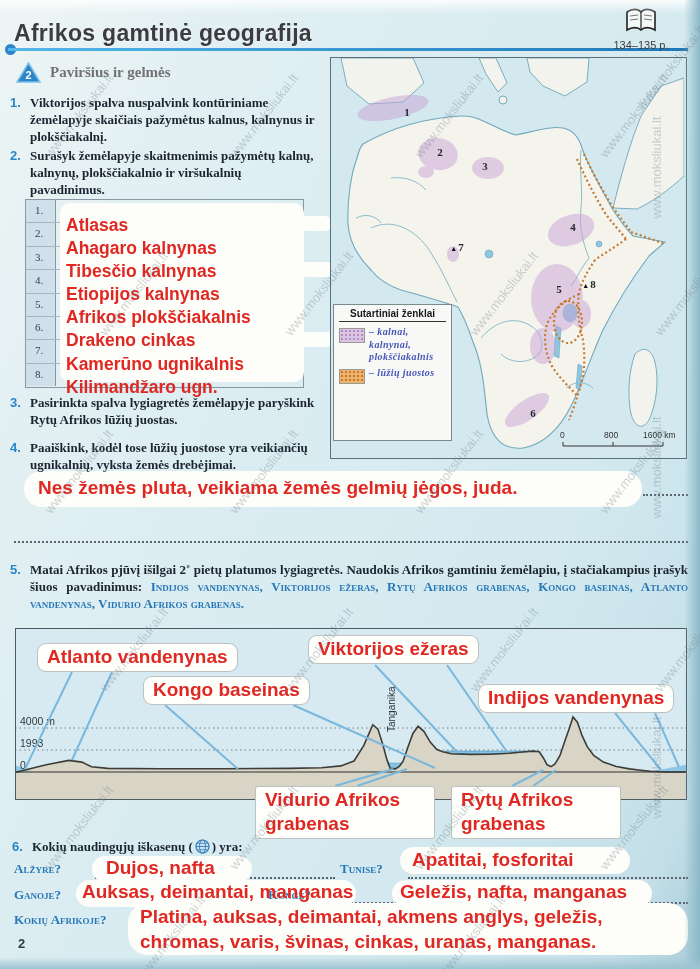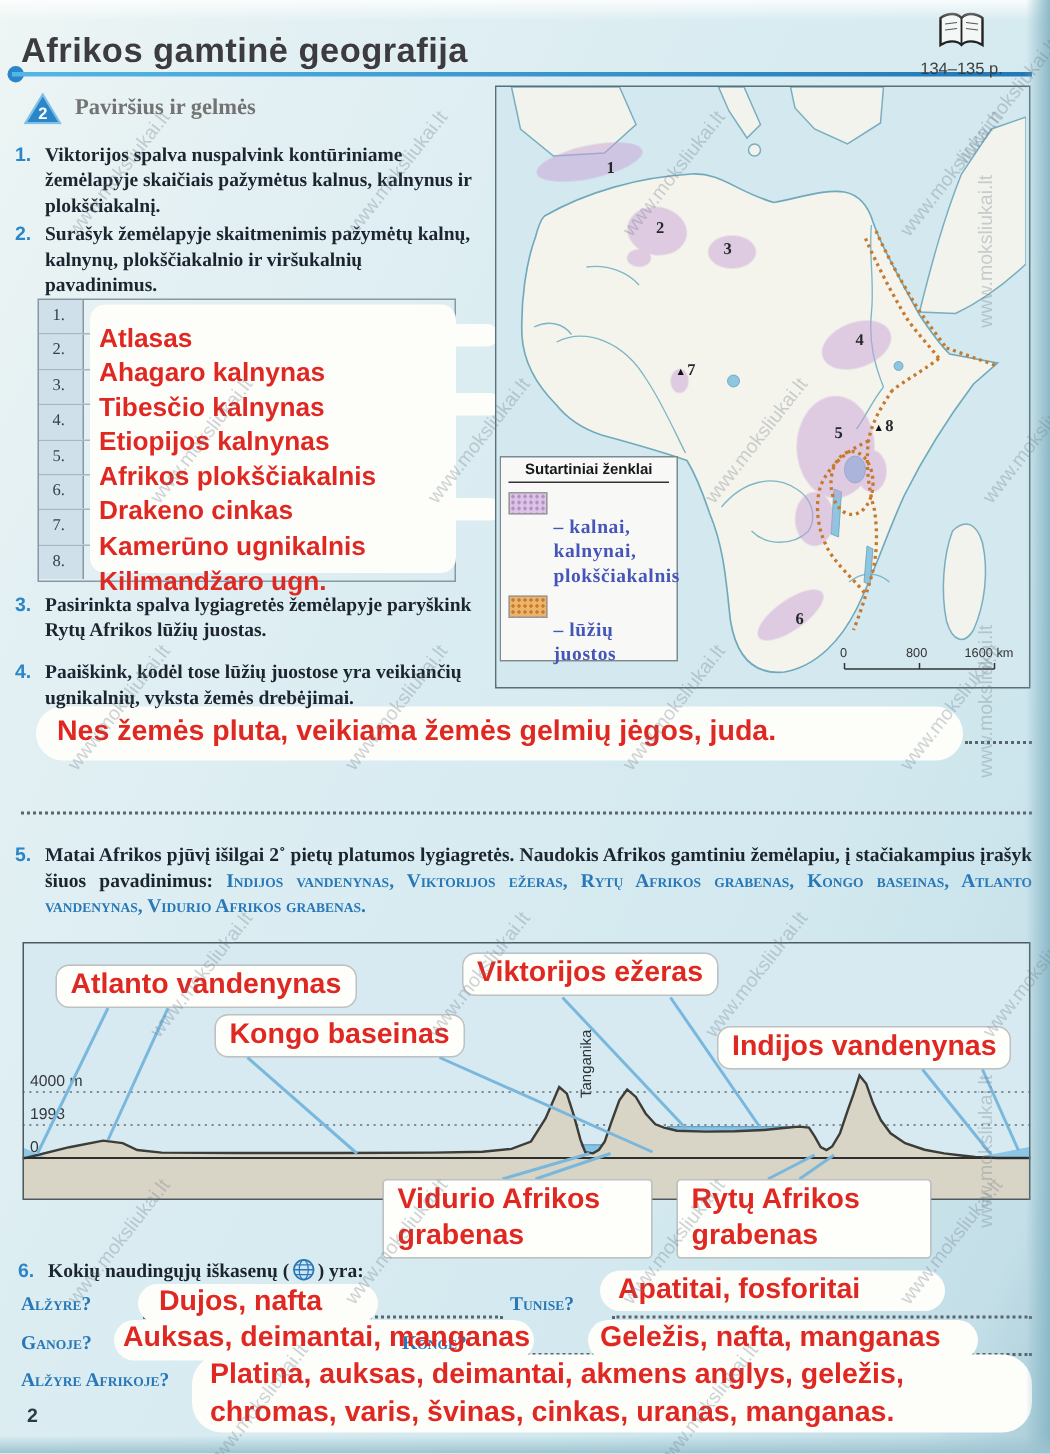--- a/index.html
+++ b/index.html
@@ -56,22 +56,22 @@
   .marker{position:absolute;font-weight:bold;font-size:11px;color:#23282c;z-index:5;transform:translate(-50%,-50%);}
   .marker .peak{font-size:7px;margin-right:1px;color:#111;}
   #legend{position:absolute;left:2px;top:246px;width:119px;height:137px;
     background:rgba(249,250,246,.96);border:1px solid #7c8a90;box-sizing:border-box;z-index:5;padding:3px 5px;}
   .legend-title{font-family:"Liberation Sans",sans-serif;font-weight:bold;font-size:10px;color:#15181b;
     text-align:center;border-bottom:1.5px solid #333;padding-bottom:2px;margin-bottom:4px;}
   .legend-item{display:flex;gap:4px;margin-top:3px;}
   .swatch{flex:0 0 24px;height:13px;border:1px solid #999;margin-top:2px;}
   .swatch.mountains{background:#dcc5e4;background-image:radial-gradient(#b38cc4 1px,transparent 1.2px);background-size:4px 4px;}
   .swatch.rift{background:#ecb46a;background-image:radial-gradient(#c77a2e 1px,transparent 1.2px);background-size:4px 4px;}
-  .legend-text{font-family:"Liberation Serif",serif;font-weight:bold;
-    font-size:13px;line-height:1.25;color:#4656b8;letter-spacing:.4px;margin-top:17px;}
+  .legend-text{font-family:"Liberation Serif",serif;font-style:italic;font-weight:bold;
+    font-size:10px;line-height:1.25;color:#4656b8;letter-spacing:.4px;}
 
   
   #chart-wrap{left:15px;top:628px;width:672px;height:215px;z-index:3;}
   #chart-svg,#leader-svg{position:absolute;left:0;top:0;}
   #chart-frame{position:absolute;left:0;top:0;width:672px;height:172px;border:1px solid #4c5a60;box-sizing:border-box;}
   .ytick{position:absolute;font-family:"Liberation Sans",sans-serif;font-size:10.5px;color:#33383c;z-index:4;}
   .clabel{position:absolute;background:#fefefb;border:1px solid rgba(110,120,125,.45);
     border-radius:9px;padding:1px 9px 2px 9px;font-family:"Liberation Sans",sans-serif;
     font-weight:bold;font-size:19px;color:#e02823;z-index:6;line-height:24px;}
   .clabel.boxy{border-radius:3px;}
@@ -343,21 +343,21 @@
 <div class="country" style="left:14px;top:861px;">Alžyre?</div>
 <div class="hand-red" style="left:106px;top:857px;font-size:19px;">Dujos, nafta</div>
 <div class="country" style="left:340px;top:861px;">Tunise?</div>
 <div class="hand-red" style="left:412px;top:849px;font-size:19px;">Apatitai, fosforitai</div>
 
 <div class="country" style="left:14px;top:887px;">Ganoje?</div>
 <div class="hand-red" style="left:82px;top:881px;font-size:19px;">Auksas, deimantai, manganas</div>
 <div class="country" style="left:268px;top:887px;">Konge?</div>
 <div class="hand-red" style="left:400px;top:881px;font-size:19px;">Geležis, nafta, manganas</div>
 
-<div class="country" style="left:14px;top:912px;">Alžyre Afrikoje?</div>
+<div class="country" style="left:14px;top:912px;">Kokių Afrikoje?</div>
 <div class="hand-red" style="left:140px;top:904px;font-size:19px;width:545px;white-space:normal;line-height:25px;">Platina, auksas, deimantai, akmens anglys, geležis, chromas, varis, švinas, cinkas, uranas, manganas.</div>
 
 <div class="abs pagenum">2</div>
 
 <div id="wm-layer">
     <div class="wm" style="left: 28px; top: 108px;">www.moksliukai.lt</div>
     <div class="wm" style="left: 213px; top: 108px;">www.moksliukai.lt</div>
     <div class="wm" style="left: 398px; top: 108px;">www.moksliukai.lt</div>
     <div class="wm" style="left: 583px; top: 108px;">www.moksliukai.lt</div>
     <div class="wm" style="left: 83px; top: 286px;">www.moksliukai.lt</div>

